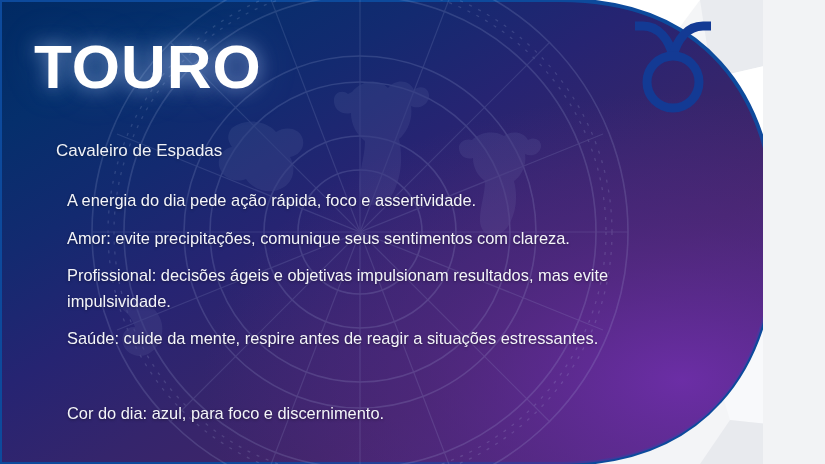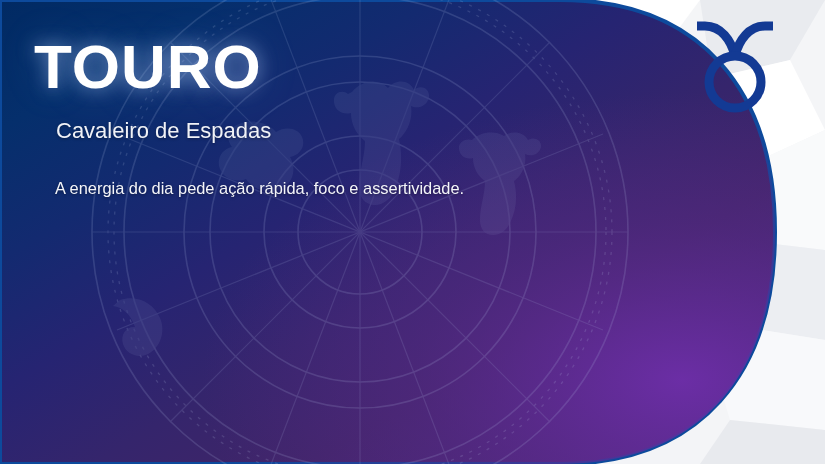--- a/index.html
+++ b/index.html
@@ -1,49 +1,49 @@
 <!DOCTYPE html>
 <html lang="pt-BR"><head>
 <meta charset="utf-8">
 <style>
   html,body{margin:0;padding:0;}
   body{
     width:825px;height:464px;overflow:hidden;
     font-family:"Liberation Sans", sans-serif;
     background:#f2f3f5;
   }
-  #card{position:relative;width:825px;height:464px;overflow:hidden;background:#eef0f3;}
+  #card{position:relative;width:763px;height:464px;overflow:hidden;background:#eef0f3;}
 
   
   .poly-bg{position:absolute;inset:0;background:#f4f5f7;}
 
   
   .panel-wrap{position:absolute;left:0;top:0;width:825px;height:464px;}
 
   
   .glyph{position:absolute;right:42px;top:14px;}
 
   
   .title{
     position:absolute;left:34px;top:36px;
     font-size:62px;font-weight:bold;letter-spacing:1px;
     color:#ffffff;line-height:1;
     text-shadow:0 0 18px rgba(190,215,255,.55),0 0 40px rgba(150,190,255,.30);
   }
   .subtitle{
-    position:absolute;left:56px;top:118px;
-    font-size:22px;color:#f0f2f7;font-weight:400;
+    position:absolute;left:56px;top:141px;
+    font-size:17px;color:#f0f2f7;font-weight:400;
     text-shadow:0 1px 3px rgba(0,0,0,.35);
   }
   .body{
     position:absolute;left:55px;top:176px;width:640px;
     font-size:16.4px;line-height:25.6px;color:#f4f5f9;
     text-shadow:0 1px 3px rgba(0,0,0,.40);
   }
-  .body p{margin:0;}
+  .body p{margin:12px;}
   .body .gap{height:25px;}
 </style>
 </head>
 <body>
 
 <div id="card">
 
   <div class="poly-bg">
     <svg width="825" height="464" viewBox="0 0 825 464">
       <rect width="825" height="464" fill="#f4f5f7"></rect>
@@ -153,16 +153,20 @@
         <circle cx="48" cy="68" r="26"></circle>
       </g>
     </svg>
   </div>
 
   <div class="title">TOURO</div>
   <div class="subtitle">Cavaleiro de Espadas</div>
 
   <div class="body">
     <p>A energia do dia pede ação rápida, foco e assertividade.</p>
+    <p>Amor: evite precipitações, comunique seus sentimentos com clareza.</p>
+    <p>Profissional: decisões ágeis e objetivas impulsionam resultados, mas evite impulsividade.</p>
+    <p>Saúde: cuide da mente, respire antes de reagir a situações estressantes.</p>
     <div class="gap"></div>
+    <p>Cor do dia: azul, para foco e discernimento.</p>
   </div>
 
 </div>
 
 </body></html>

